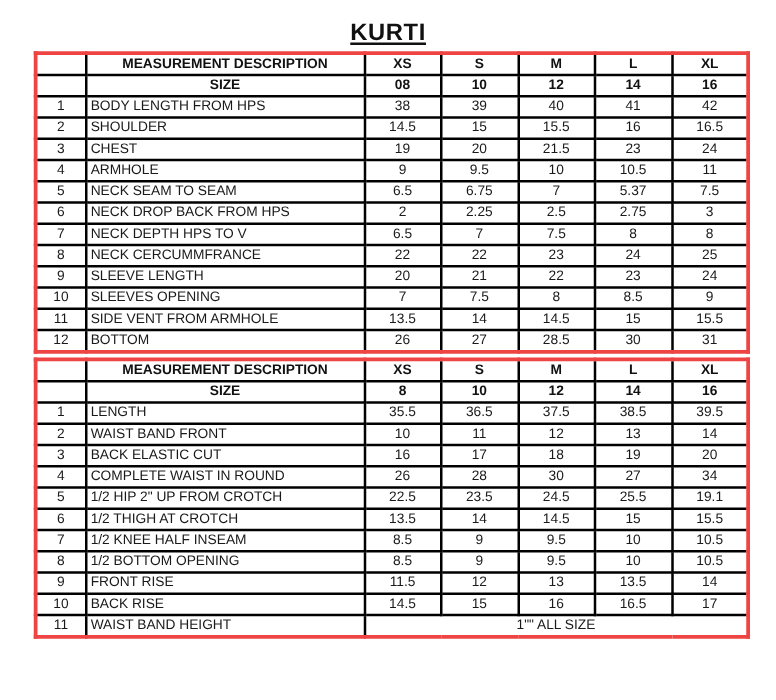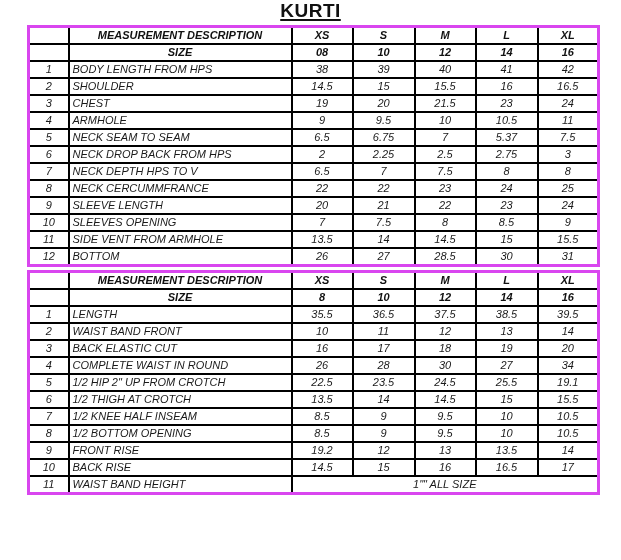--- a/index.html
+++ b/index.html
@@ -8,43 +8,42 @@
     width: 621px;
     height: 560px;
     font-family: "Liberation Sans", sans-serif;
     color: #1a1a1a;
     overflow: hidden;
   }
   .sheet {
     width: 621px;
     height: 516px;
     background: #ffffff;
-    padding-top: 0;
+    padding-top: 16px;
   }
   .chart-title {
     text-align: center;
     font-size: 19px;
     font-weight: bold;
     color: #111111;
     letter-spacing: 0.5px;
     line-height: 22px;
   }
   .chart-title.underlined {
     text-decoration: underline;
     text-decoration-thickness: 2px;
     text-underline-offset: 2px;
   }
   .title-gap { margin-top: 14px; }
   table.spec {
     margin: 3px 0 0 27px;
     width: 570px;
     border-collapse: collapse;
     table-layout: fixed;
-    border: 3px solid #d946ef;
-    font-style: italic;
+    border: 3px solid #ef4444;
   }
   table.spec td {
     border: 2px solid #000000;
     height: 15px;
     font-size: 11px;
     line-height: 13px;
     padding: 1px 3px;
     overflow: hidden;
     white-space: nowrap;
   }
@@ -298,21 +297,21 @@
           <td class="desc">1/2 BOTTOM OPENING</td>
           <td class="val">8.5</td>
           <td class="val">9</td>
           <td class="val">9.5</td>
           <td class="val">10</td>
           <td class="val">10.5</td>
         </tr>
         <tr>
           <td class="num">9</td>
           <td class="desc">FRONT RISE</td>
-          <td class="val">19.2</td>
+          <td class="val">11.5</td>
           <td class="val">12</td>
           <td class="val">13</td>
           <td class="val">13.5</td>
           <td class="val">14</td>
         </tr>
         <tr>
           <td class="num">10</td>
           <td class="desc">BACK RISE</td>
           <td class="val">14.5</td>
           <td class="val">15</td>

